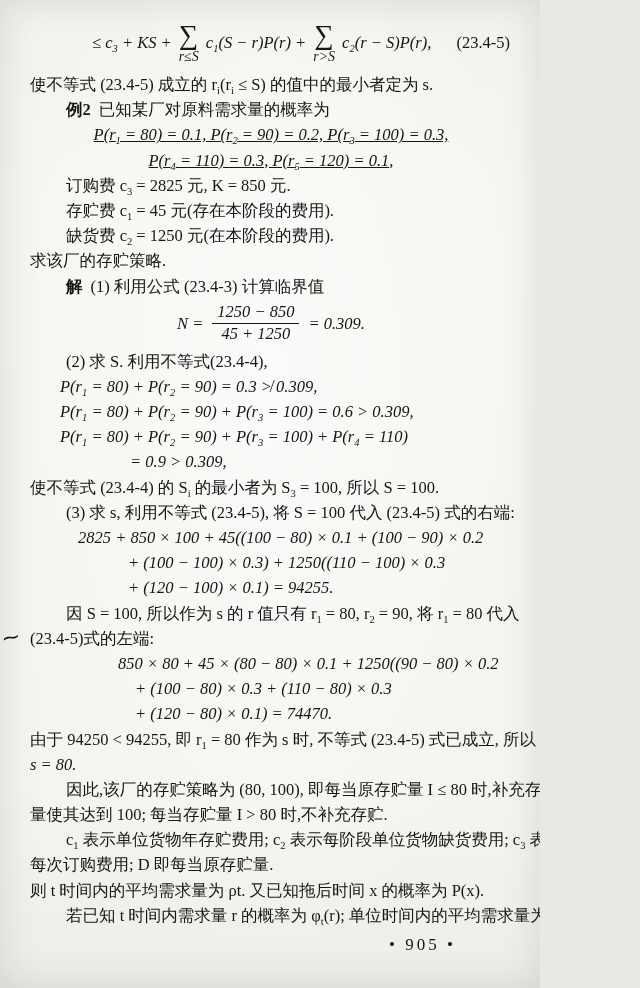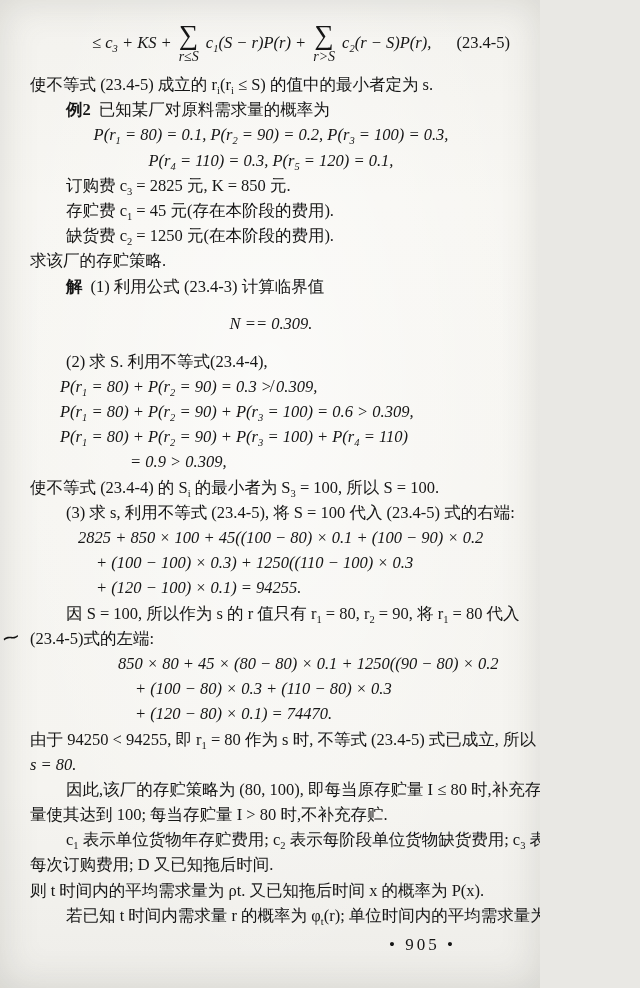--- a/index.html
+++ b/index.html
@@ -27,25 +27,25 @@
     line-height:25.2px;
     white-space:nowrap;
   }
   .math{font-style:italic;}
   .bold{font-weight:bold;}
   .plabel{font-weight:bold;margin-right:8px;}
   sub{font-size:10.5px;line-height:0;font-style:inherit;}
   
   .l-flush{margin-left:0;}
   .l-indent{margin-left:36px;}
-  .l-center{text-align:center;}
+  .l-center{text-align:center;text-decoration:underline;}
   .l-math1{margin-left:30px;}
   .l-math2{margin-left:100px;}
   .l-calc1{margin-left:48px;}
-  .l-calc2{margin-left:66px;}
+  .l-calc2{margin-left:98px;}
   .l-calc3{margin-left:88px;}
   .l-calc4{margin-left:105px;}
   
   .eq-line{
     height:54px;
     display:flex;
     align-items:center;
     padding-left:62px;
     margin-bottom:2px;
     font-style:italic;
@@ -122,20 +122,24 @@
       <div class="line l-center math"><span>P(r<sub>4</sub> = 110) = 0.3, P(r<sub>5</sub> = 120) = 0.1,</span></div>
       <div class="line l-indent"><span>订购费 c<sub>3</sub> = 2825 元, K = 850 元.</span></div>
       <div class="line l-indent"><span>存贮费 c<sub>1</sub> = 45 元(存在本阶段的费用).</span></div>
       <div class="line l-indent"><span>缺货费 c<sub>2</sub> = 1250 元(在本阶段的费用).</span></div>
       <div class="line l-flush"><span>求该厂的存贮策略.</span></div>
       <div class="line l-indent"><b class="plabel">解</b><span>(1) 利用公式 (23.4-3) 计算临界值</span></div>
     </div>
 
   <div class="line frac-line">
     <span>N =</span>
+    <span class="frac">
+      <span class="num">1250 − 850</span>
+      <span class="den">45 + 1250</span>
+    </span>
     <span>= 0.309.</span>
   </div>
 
   <div>
       <div class="line l-indent"><span>(2) 求 S. 利用不等式(23.4-4),</span></div>
       <div class="line l-math1 math"><span>P(r<sub>1</sub> = 80) + P(r<sub>2</sub> = 90) = 0.3 ≯ 0.309,</span></div>
       <div class="line l-math1 math"><span>P(r<sub>1</sub> = 80) + P(r<sub>2</sub> = 90) + P(r<sub>3</sub> = 100) = 0.6 &gt; 0.309,</span></div>
       <div class="line l-math1 math"><span>P(r<sub>1</sub> = 80) + P(r<sub>2</sub> = 90) + P(r<sub>3</sub> = 100) + P(r<sub>4</sub> = 110)</span></div>
       <div class="line l-math2 math"><span>= 0.9 &gt; 0.309,</span></div>
       <div class="line l-flush"><span>使不等式 (23.4-4) 的 S<sub>i</sub> 的最小者为 S<sub>3</sub> = 100, 所以 S = 100.</span></div>
@@ -146,19 +150,19 @@
       <div class="line l-indent"><span>因 S = 100, 所以作为 s 的 r 值只有 r<sub>1</sub> = 80, r<sub>2</sub> = 90, 将 r<sub>1</sub> = 80 代入</span></div>
       <div class="line l-flush"><span class="margin-mark">∼</span><span>(23.4-5)式的左端:</span></div>
       <div class="line l-calc3 math"><span>850 × 80 + 45 × (80 − 80) × 0.1 + 1250((90 − 80) × 0.2</span></div>
       <div class="line l-calc4 math"><span>+ (100 − 80) × 0.3 + (110 − 80) × 0.3</span></div>
       <div class="line l-calc4 math"><span>+ (120 − 80) × 0.1) = 74470.</span></div>
       <div class="line l-flush"><span>由于 94250 &lt; 94255, 即 r<sub>1</sub> = 80 作为 s 时, 不等式 (23.4-5) 式已成立, 所以</span></div>
       <div class="line l-flush math"><span>s = 80.</span></div>
       <div class="line l-indent"><span>因此,该厂的存贮策略为 (80, 100), 即每当原存贮量 I ≤ 80 时,补充存贮</span></div>
       <div class="line l-flush"><span>量使其达到 100; 每当存贮量 I &gt; 80 时,不补充存贮.</span></div>
       <div class="line l-indent"><span>c<sub>1</sub> 表示单位货物年存贮费用; c<sub>2</sub> 表示每阶段单位货物缺货费用; c<sub>3</sub> 表示</span></div>
-      <div class="line l-flush"><span>每次订购费用; D 又已知拖后时间.</span></div>
+      <div class="line l-flush"><span>每次订购费用; D 即每当原存贮量.</span></div>
       <div class="line l-flush"><span>则 t 时间内的平均需求量为 ρt. 又已知拖后时间 x 的概率为 P(x).</span></div>
       <div class="line l-indent"><span>若已知 t 时间内需求量 r 的概率为 φ<sub>t</sub>(r); 单位时间内的平均需求量为 ρ,</span></div>
     </div>
 
   <div class="page-num">• 905 •</div>
 </div>
 
 </body></html>

